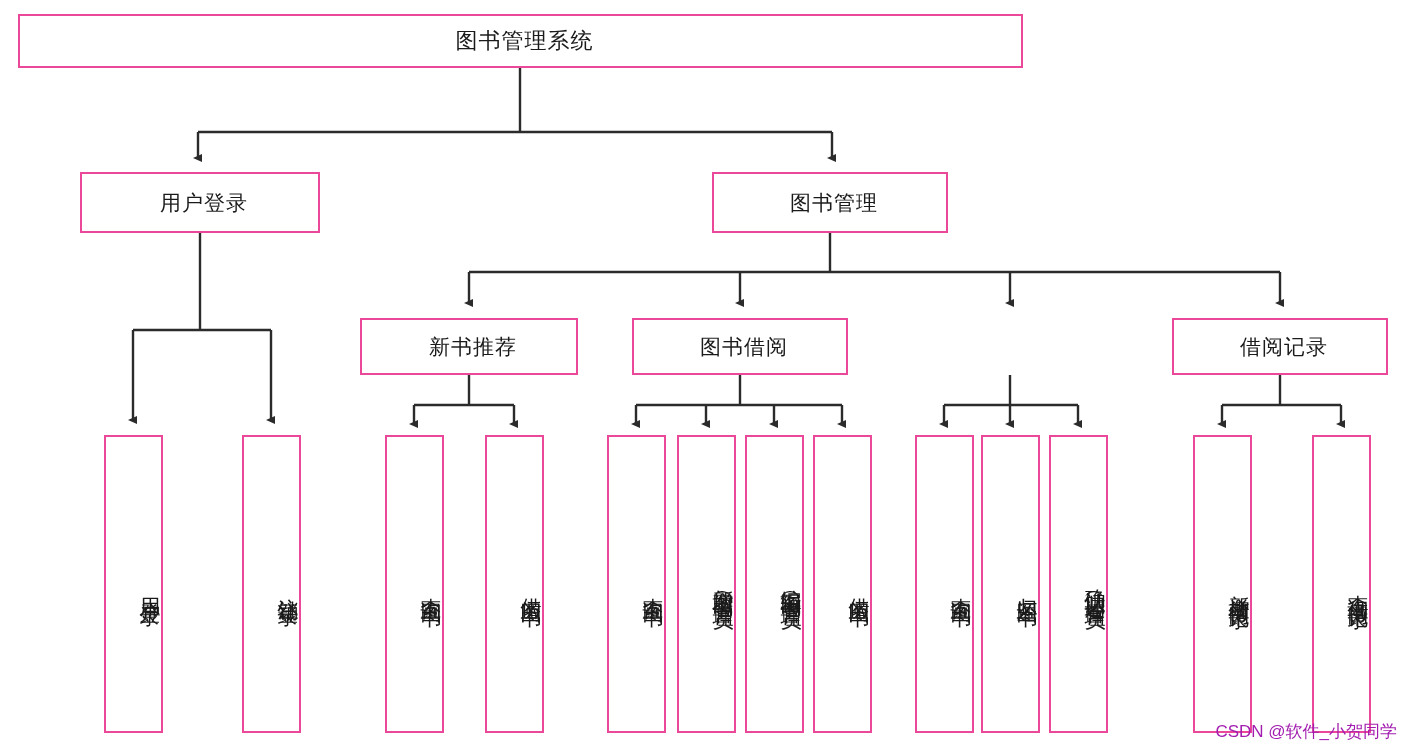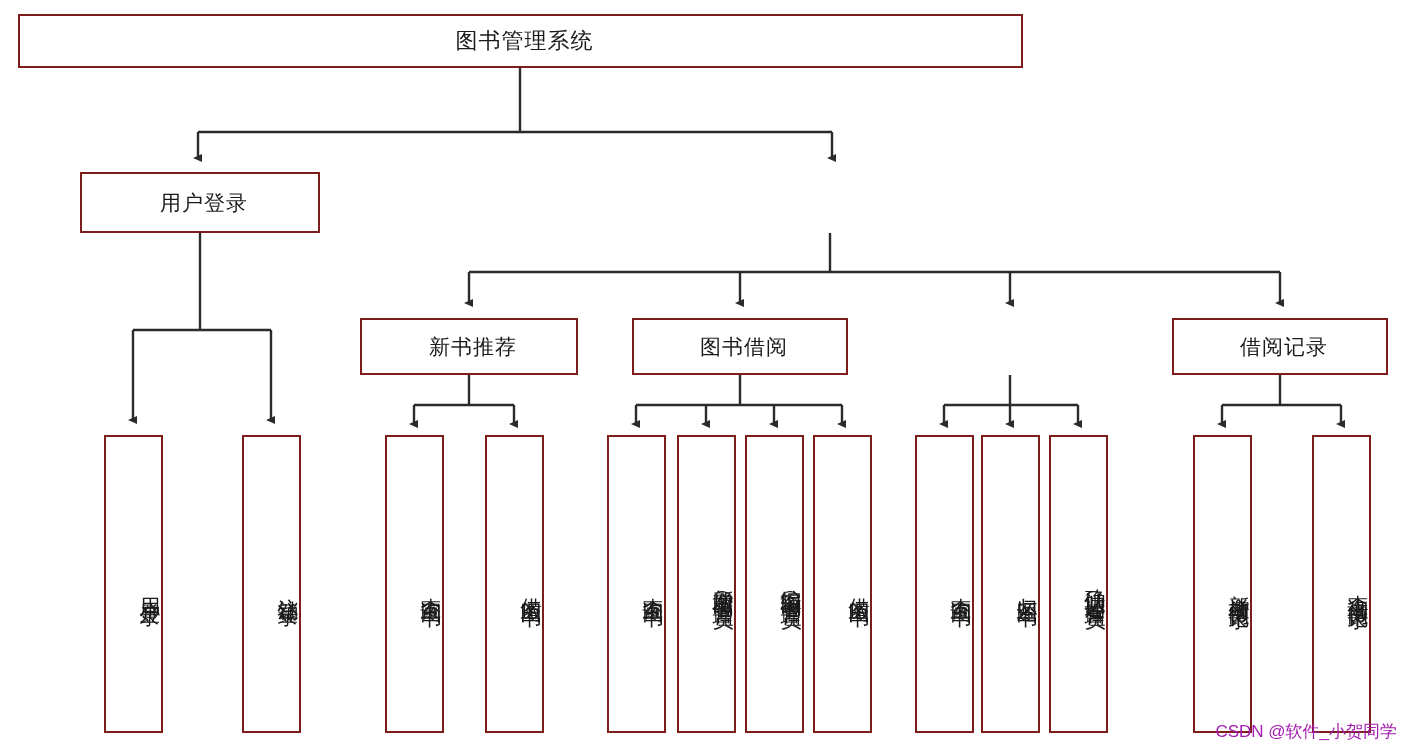--- a/index.html
+++ b/index.html
@@ -13,21 +13,21 @@
   #canvas {
     position: relative;
     width: 1405px;
     height: 747px;
     background: #ffffff;
     overflow: hidden;
   }
   .node {
     position: absolute;
     box-sizing: border-box;
-    border: 2px solid #7f1d1d;
+    border: 2px solid #ec4899;
     background: #ffffff;
     display: flex;
     align-items: center;
     justify-content: center;
     color: #1a1a1a;
     padding-left: 8px;
   }
   .node-h {
     font-size: 21px;
     letter-spacing: 1px;
@@ -118,20 +118,21 @@
       <path d="M1280,375 L1280,405"></path>
       <path d="M1222,405 L1341,405"></path>
       <path d="M1222,405 L1222,424" marker-end="url(#arrow)"></path>
       <path d="M1341,405 L1341,424" marker-end="url(#arrow)"></path>
     </g>
   </svg>
 
   <div class="node node-h node-root" style="left:18px; top:14px; width:1005px; height:54px;">图书管理系统</div>
 
   <div class="node node-h" style="left:80px; top:172px; width:240px; height:61px;">用户登录</div>
+  <div class="node node-h" style="left:712px; top:172px; width:236px; height:61px;">图书管理</div>
 
   <div class="node node-h" style="left:632px; top:318px; width:216px; height:57px;">图书借阅</div>
   <div class="node node-h" style="left:360px; top:318px; width:218px; height:57px;">新书推荐</div>
   <div class="node node-h" style="left:1172px; top:318px; width:216px; height:57px;">借阅记录</div>
 
   <div class="node node-v" style="left:104px; top:435px; width:59px; height:298px;">用户登录</div>
   <div class="node node-v" style="left:242px; top:435px; width:59px; height:298px;">注销登录</div>
 
   <div class="node node-v" style="left:385px; top:435px; width:59px; height:298px;">查询图书</div>
   <div class="node node-v" style="left:485px; top:435px; width:59px; height:298px;">借阅图书</div>

